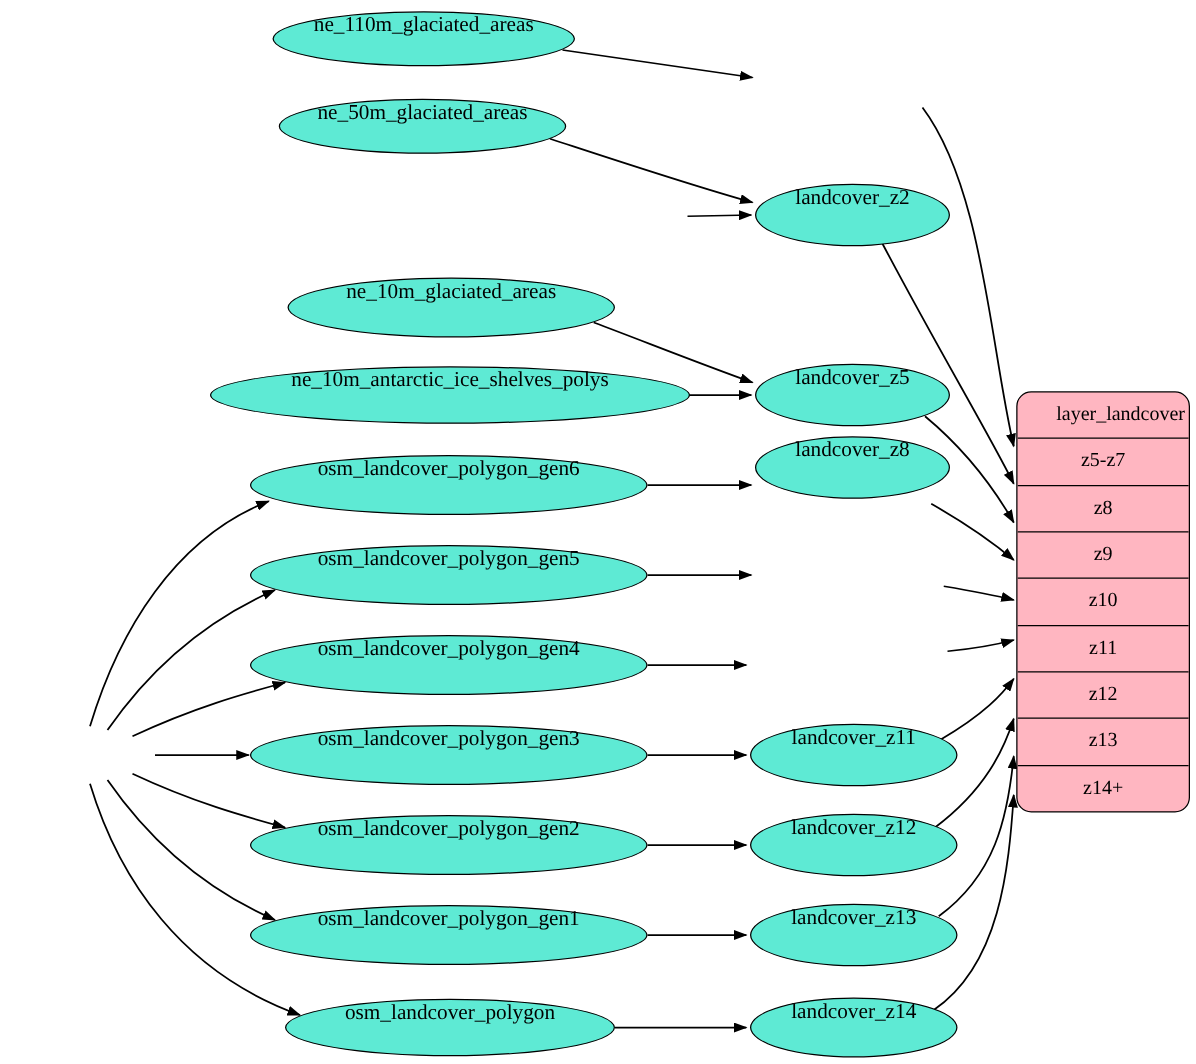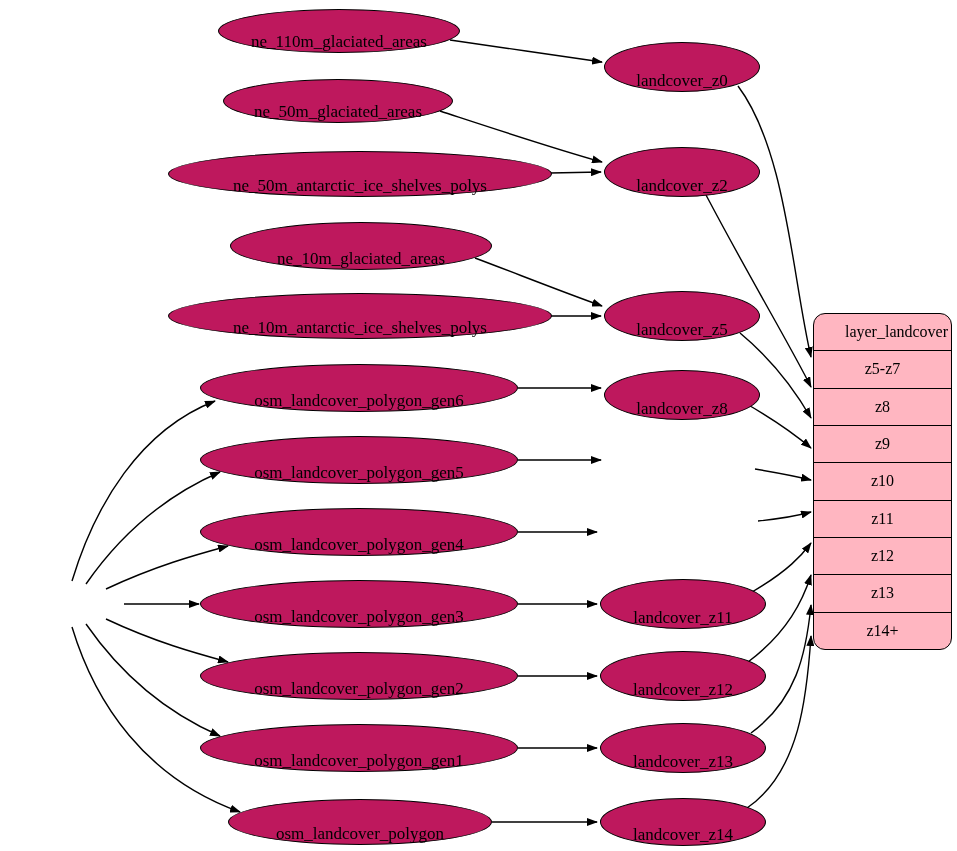--- a/index.html
+++ b/index.html
@@ -1,20 +1,20 @@
 <!DOCTYPE html>
 <html><head>
 <meta charset="utf-8">
 <style>
   html,body{margin:0;padding:0;background:#ffffff;}
   .diagram{position:relative;width:957px;height:851px;background:#ffffff;
            font-family:"Liberation Serif", serif;color:#000;overflow:hidden;}
   svg.edges{position:absolute;left:0;top:0;z-index:1;}
   .node{position:absolute;z-index:2;border:1.4px solid #000;border-radius:50%;
-        background:#be185d;display:flex;align-items:flex-end;justify-content:center;
+        background:#5eead4;display:flex;align-items:flex-start;justify-content:center;
         font-size:17px;white-space:nowrap;box-sizing:border-box;}
   .ltable{position:absolute;z-index:2;left:813px;top:313px;width:139px;height:337px;
           background:#ffb6c1;border:1.6px solid #000;border-radius:12px;
           display:flex;flex-direction:column;box-sizing:border-box;overflow:hidden;}
   .trow{flex:1;display:flex;align-items:center;justify-content:center;
         font-size:16px;border-top:1.2px solid #000;}
   .trow:first-child{border-top:none;margin-left:28px;}
 </style>
 </head>
 <body>
@@ -63,23 +63,20 @@
     </g>
   </svg>
 
 
   <div class="node" style="left:218px;top:9px;width:242px;height:44px">
     <span>ne_110m_glaciated_areas</span>
     </div>
   <div class="node" style="left:223px;top:79px;width:230px;height:44px">
     <span>ne_50m_glaciated_areas</span>
     </div>
-  <div class="node" style="left:168px;top:151px;width:384px;height:46px">
-    <span>ne_50m_antarctic_ice_shelves_polys</span>
-    </div>
   <div class="node" style="left:230px;top:222px;width:262px;height:48px">
     <span>ne_10m_glaciated_areas</span>
     </div>
   <div class="node" style="left:168px;top:293px;width:384px;height:46px">
     <span>ne_10m_antarctic_ice_shelves_polys</span>
     </div>
   <div class="node" style="left:200px;top:364px;width:318px;height:48px">
     <span>osm_landcover_polygon_gen6</span>
     </div>
   <div class="node" style="left:200px;top:436px;width:318px;height:48px">
@@ -94,30 +91,27 @@
   <div class="node" style="left:200px;top:652px;width:318px;height:48px">
     <span>osm_landcover_polygon_gen2</span>
     </div>
   <div class="node" style="left:200px;top:724px;width:318px;height:48px">
     <span>osm_landcover_polygon_gen1</span>
     </div>
   <div class="node" style="left:228px;top:799px;width:264px;height:46px">
     <span>osm_landcover_polygon</span>
     </div>
 
-  <div class="node" style="left:604px;top:42px;width:156px;height:50px">
-    <span>landcover_z0</span>
-    </div>
   <div class="node" style="left:604px;top:147px;width:156px;height:50px">
     <span>landcover_z2</span>
     </div>
   <div class="node" style="left:604px;top:291px;width:156px;height:50px">
     <span>landcover_z5</span>
     </div>
-  <div class="node" style="left:604px;top:370px;width:156px;height:50px">
+  <div class="node" style="left:604px;top:349px;width:156px;height:50px">
     <span>landcover_z8</span>
     </div>
   <div class="node" style="left:600px;top:579px;width:166px;height:50px">
     <span>landcover_z11</span>
     </div>
   <div class="node" style="left:600px;top:651px;width:166px;height:50px">
     <span>landcover_z12</span>
     </div>
   <div class="node" style="left:600px;top:723px;width:166px;height:50px">
     <span>landcover_z13</span>

